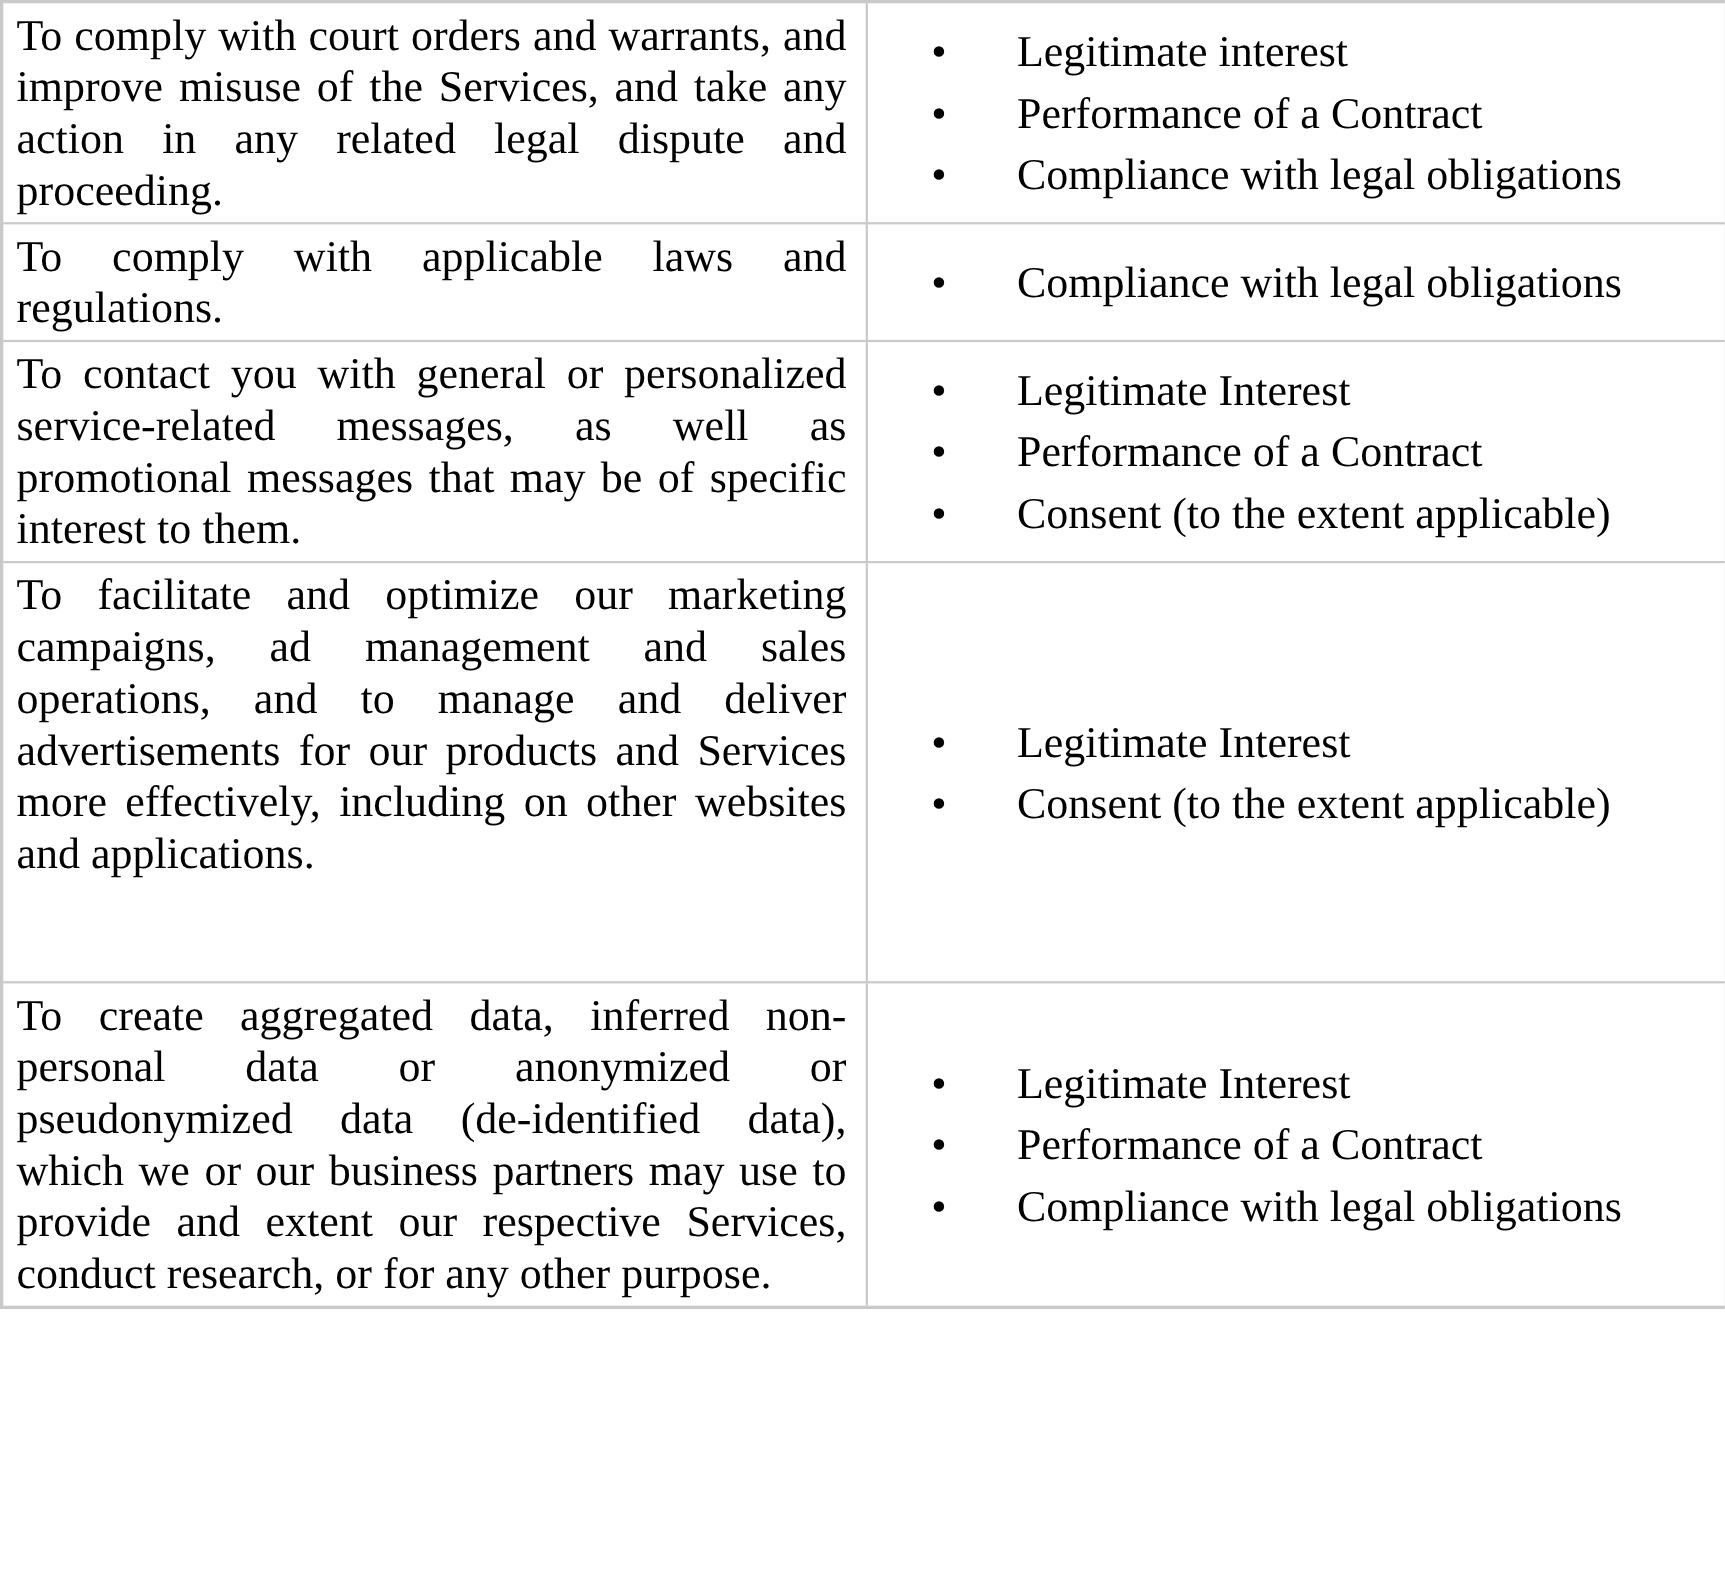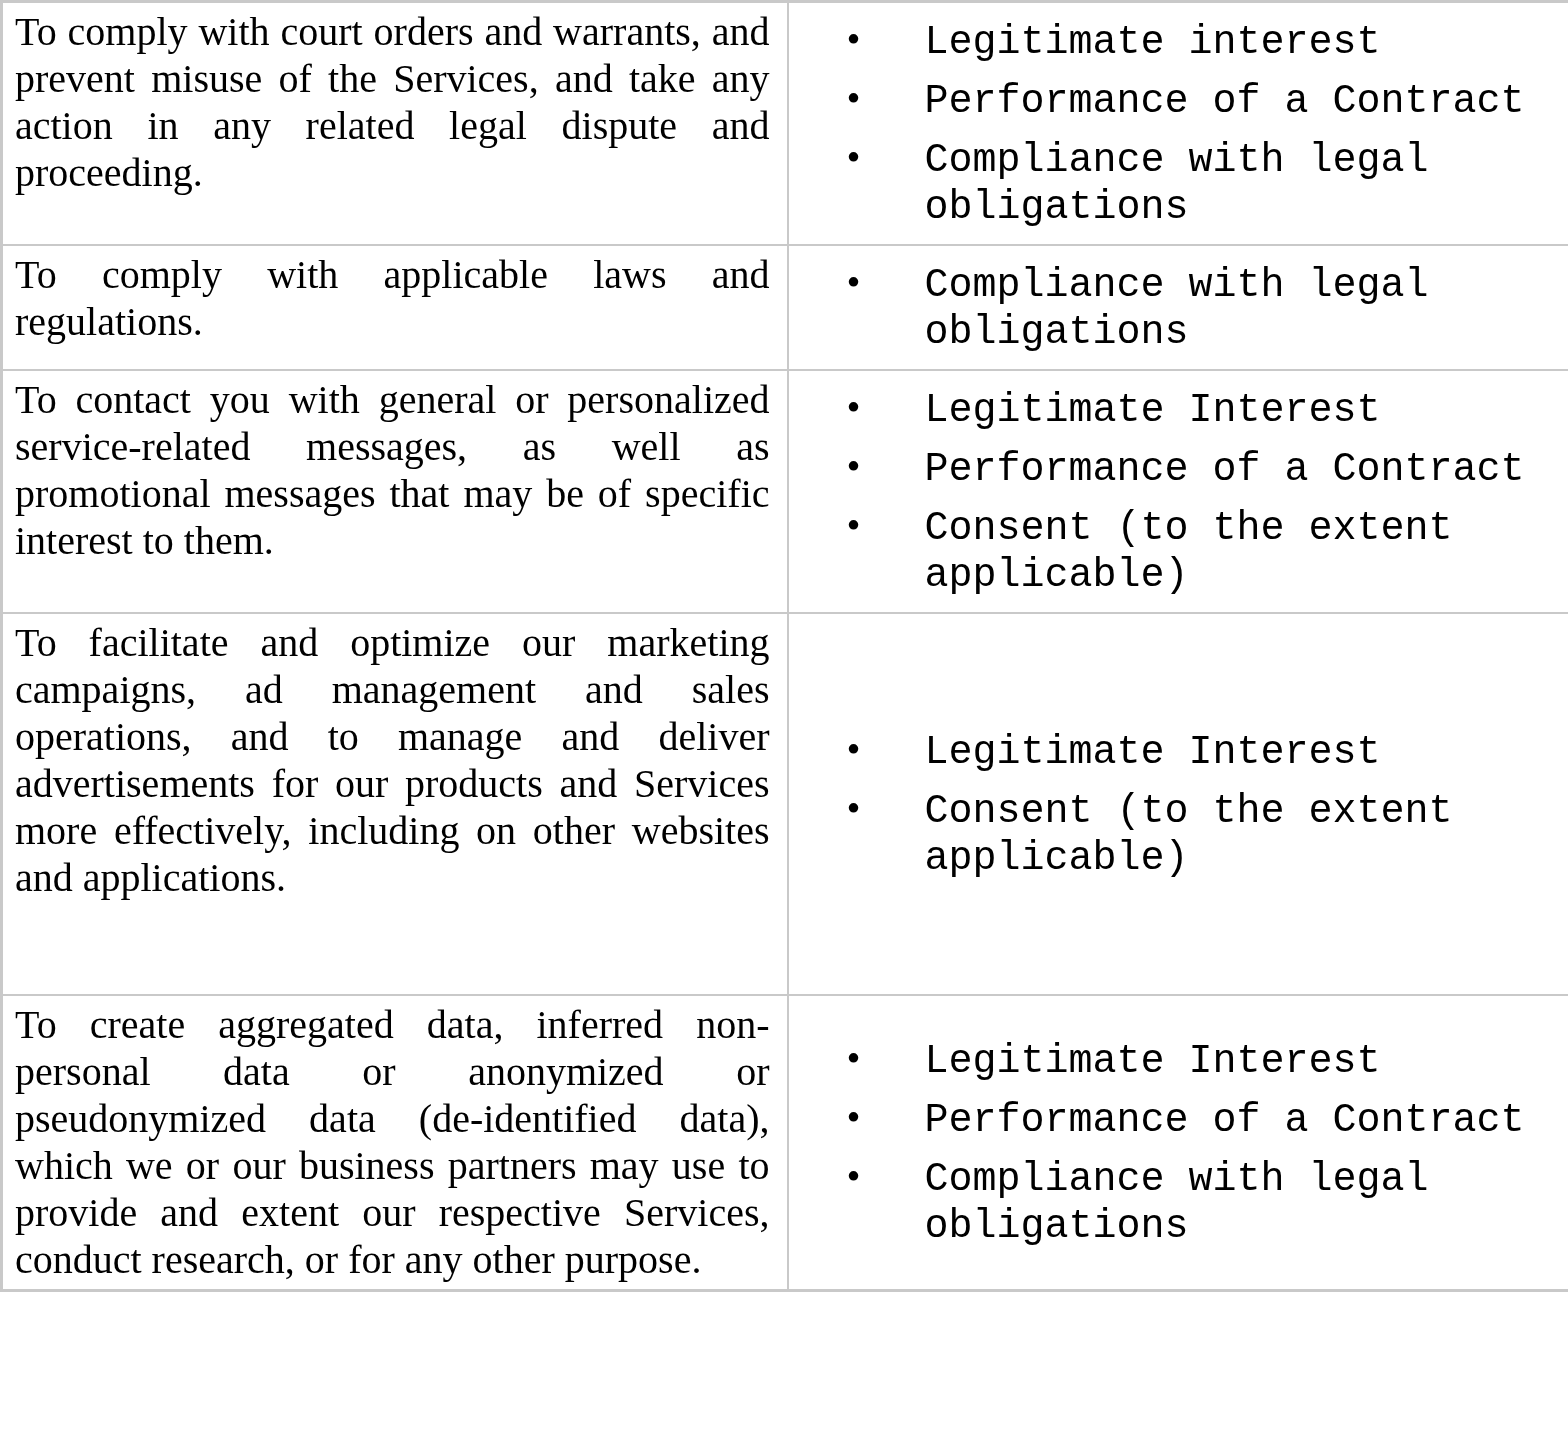--- a/index.html
+++ b/index.html
@@ -60,35 +60,34 @@
     display: flex;
     align-items: baseline;
     margin: 9px 0;
   }
   td.basis-cell .bullet {
     flex: 0 0 78px;
     width: 78px;
   }
   td.basis-cell .basis-text {
     flex: 1 1 auto;
-    font-family: Liberation Mono, monospace;
   }
 </style>
 </head>
 <body>
 
 <table class="policy-table">
   <colgroup>
     <col style="width:786px">
     <col style="width:782px">
   </colgroup>
   <tbody id="table-body">
       <tr>
         <td class="purpose-cell">
-          <p>To comply with court orders and warrants, and prevent misuse of the Services, and take any action in any related legal dispute and proceeding.</p>
+          <p>To comply with court orders and warrants, and improve misuse of the Services, and take any action in any related legal dispute and proceeding.</p>
         </td>
         <td class="basis-cell">
           <ul>
             <li>
               <span class="bullet">•</span>
               <span class="basis-text">Legitimate interest</span>
             </li>
             <li>
               <span class="bullet">•</span>
               <span class="basis-text">Performance of a Contract</span>

